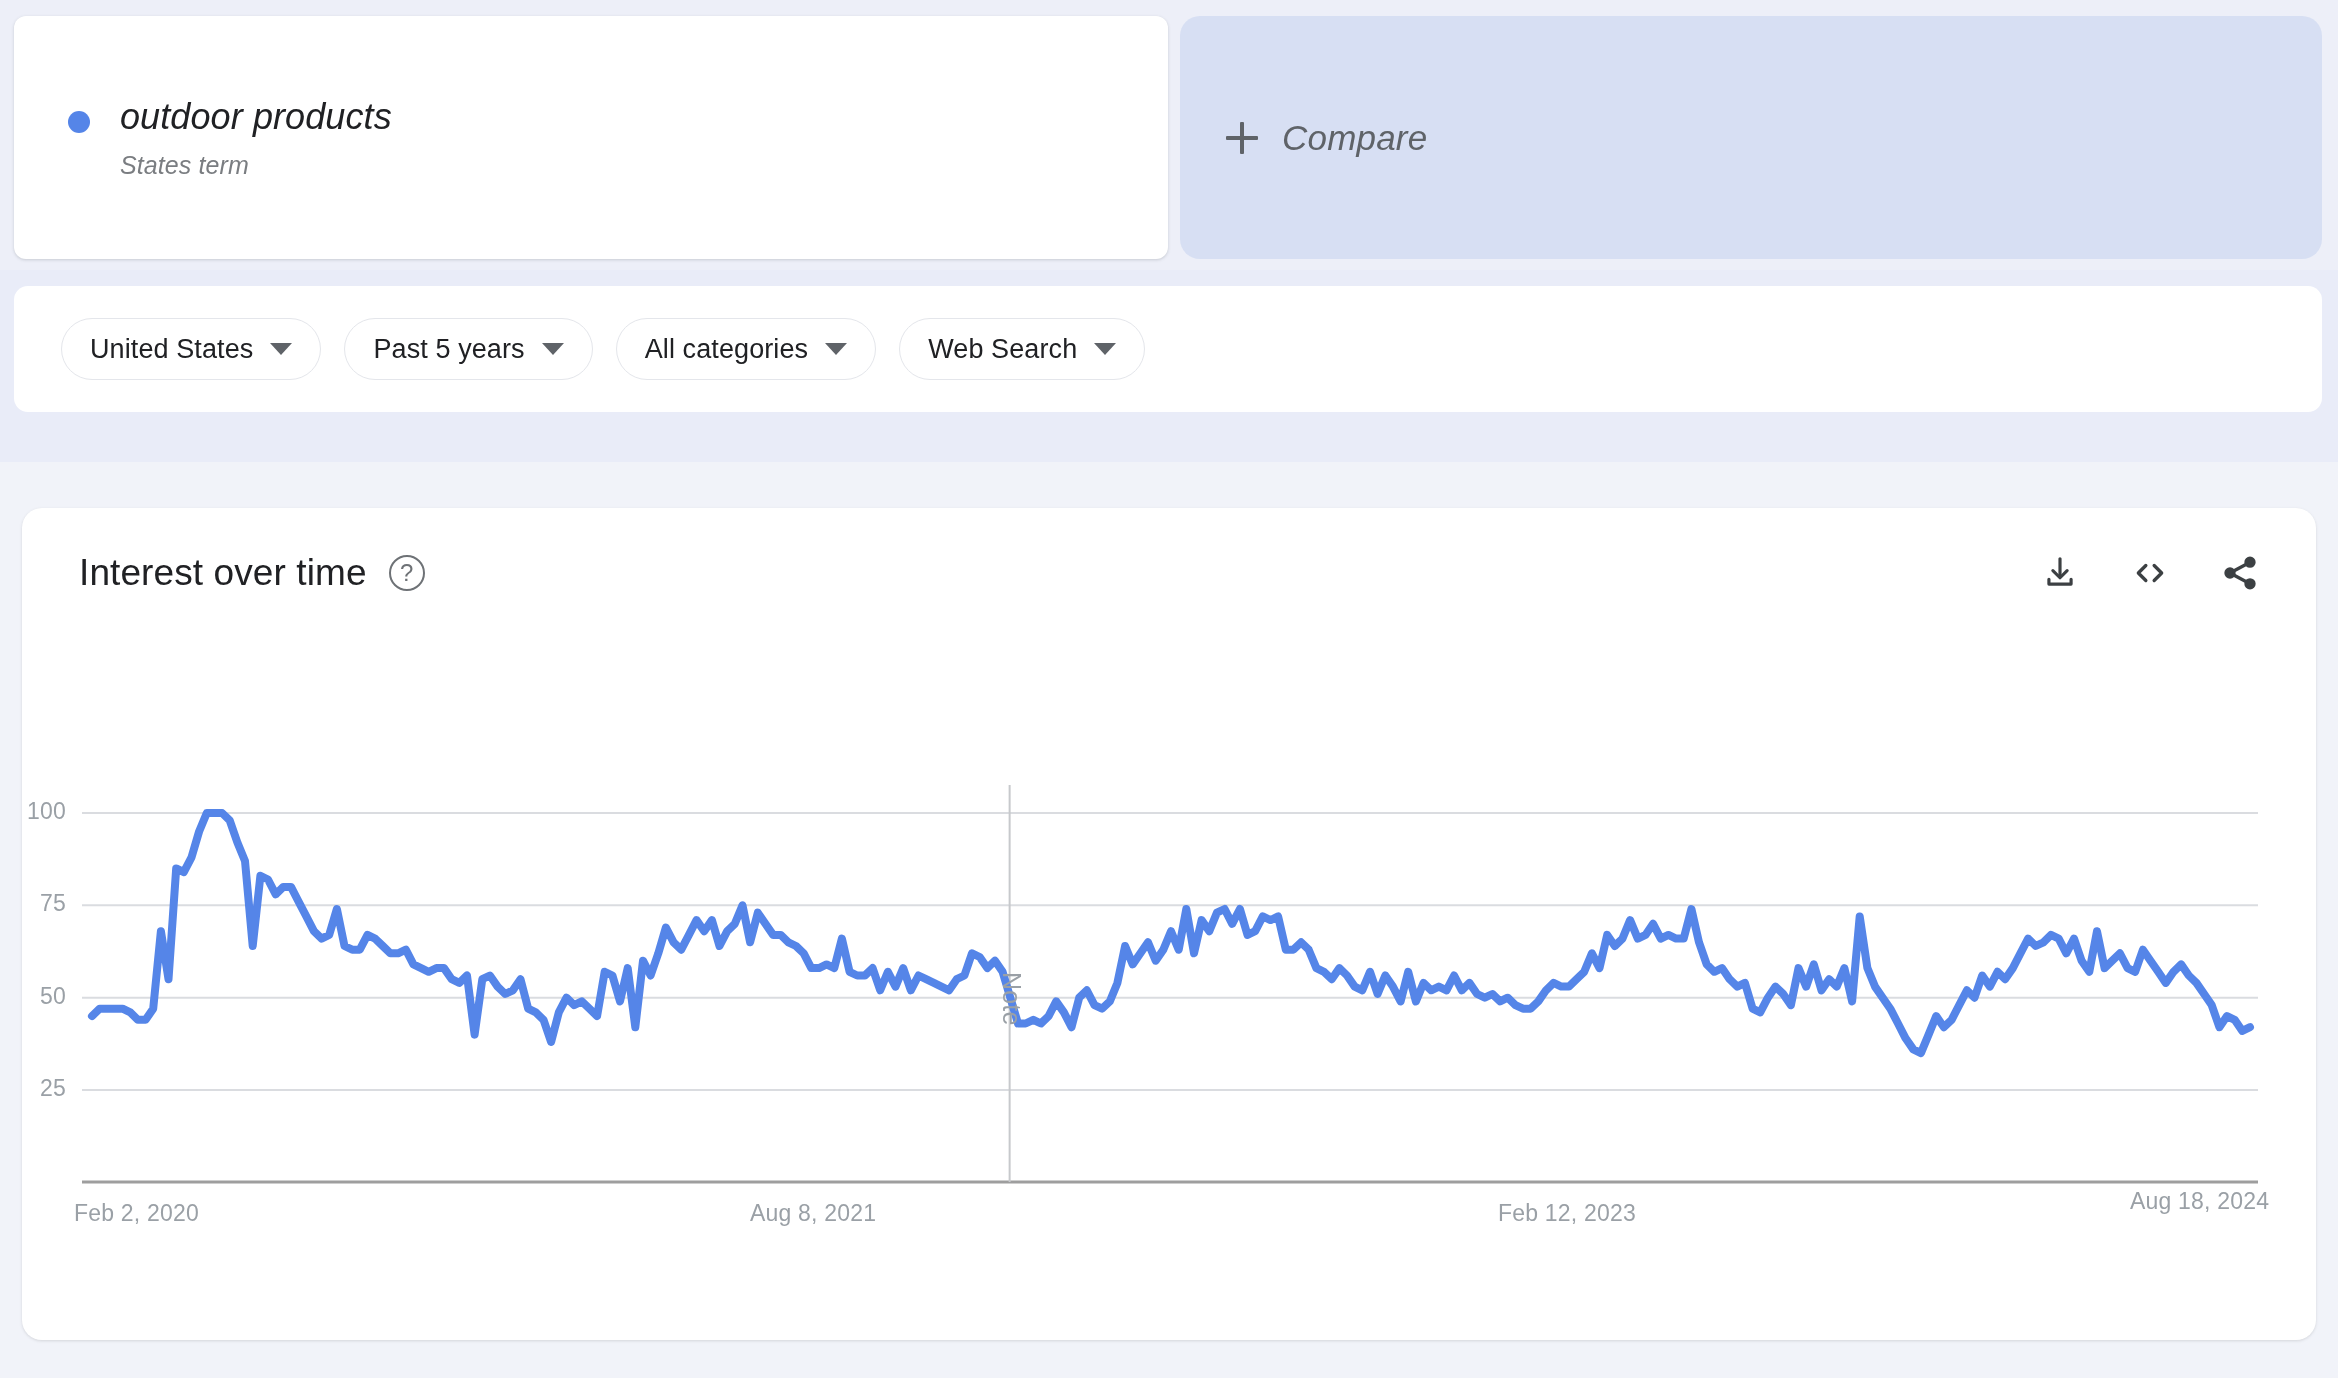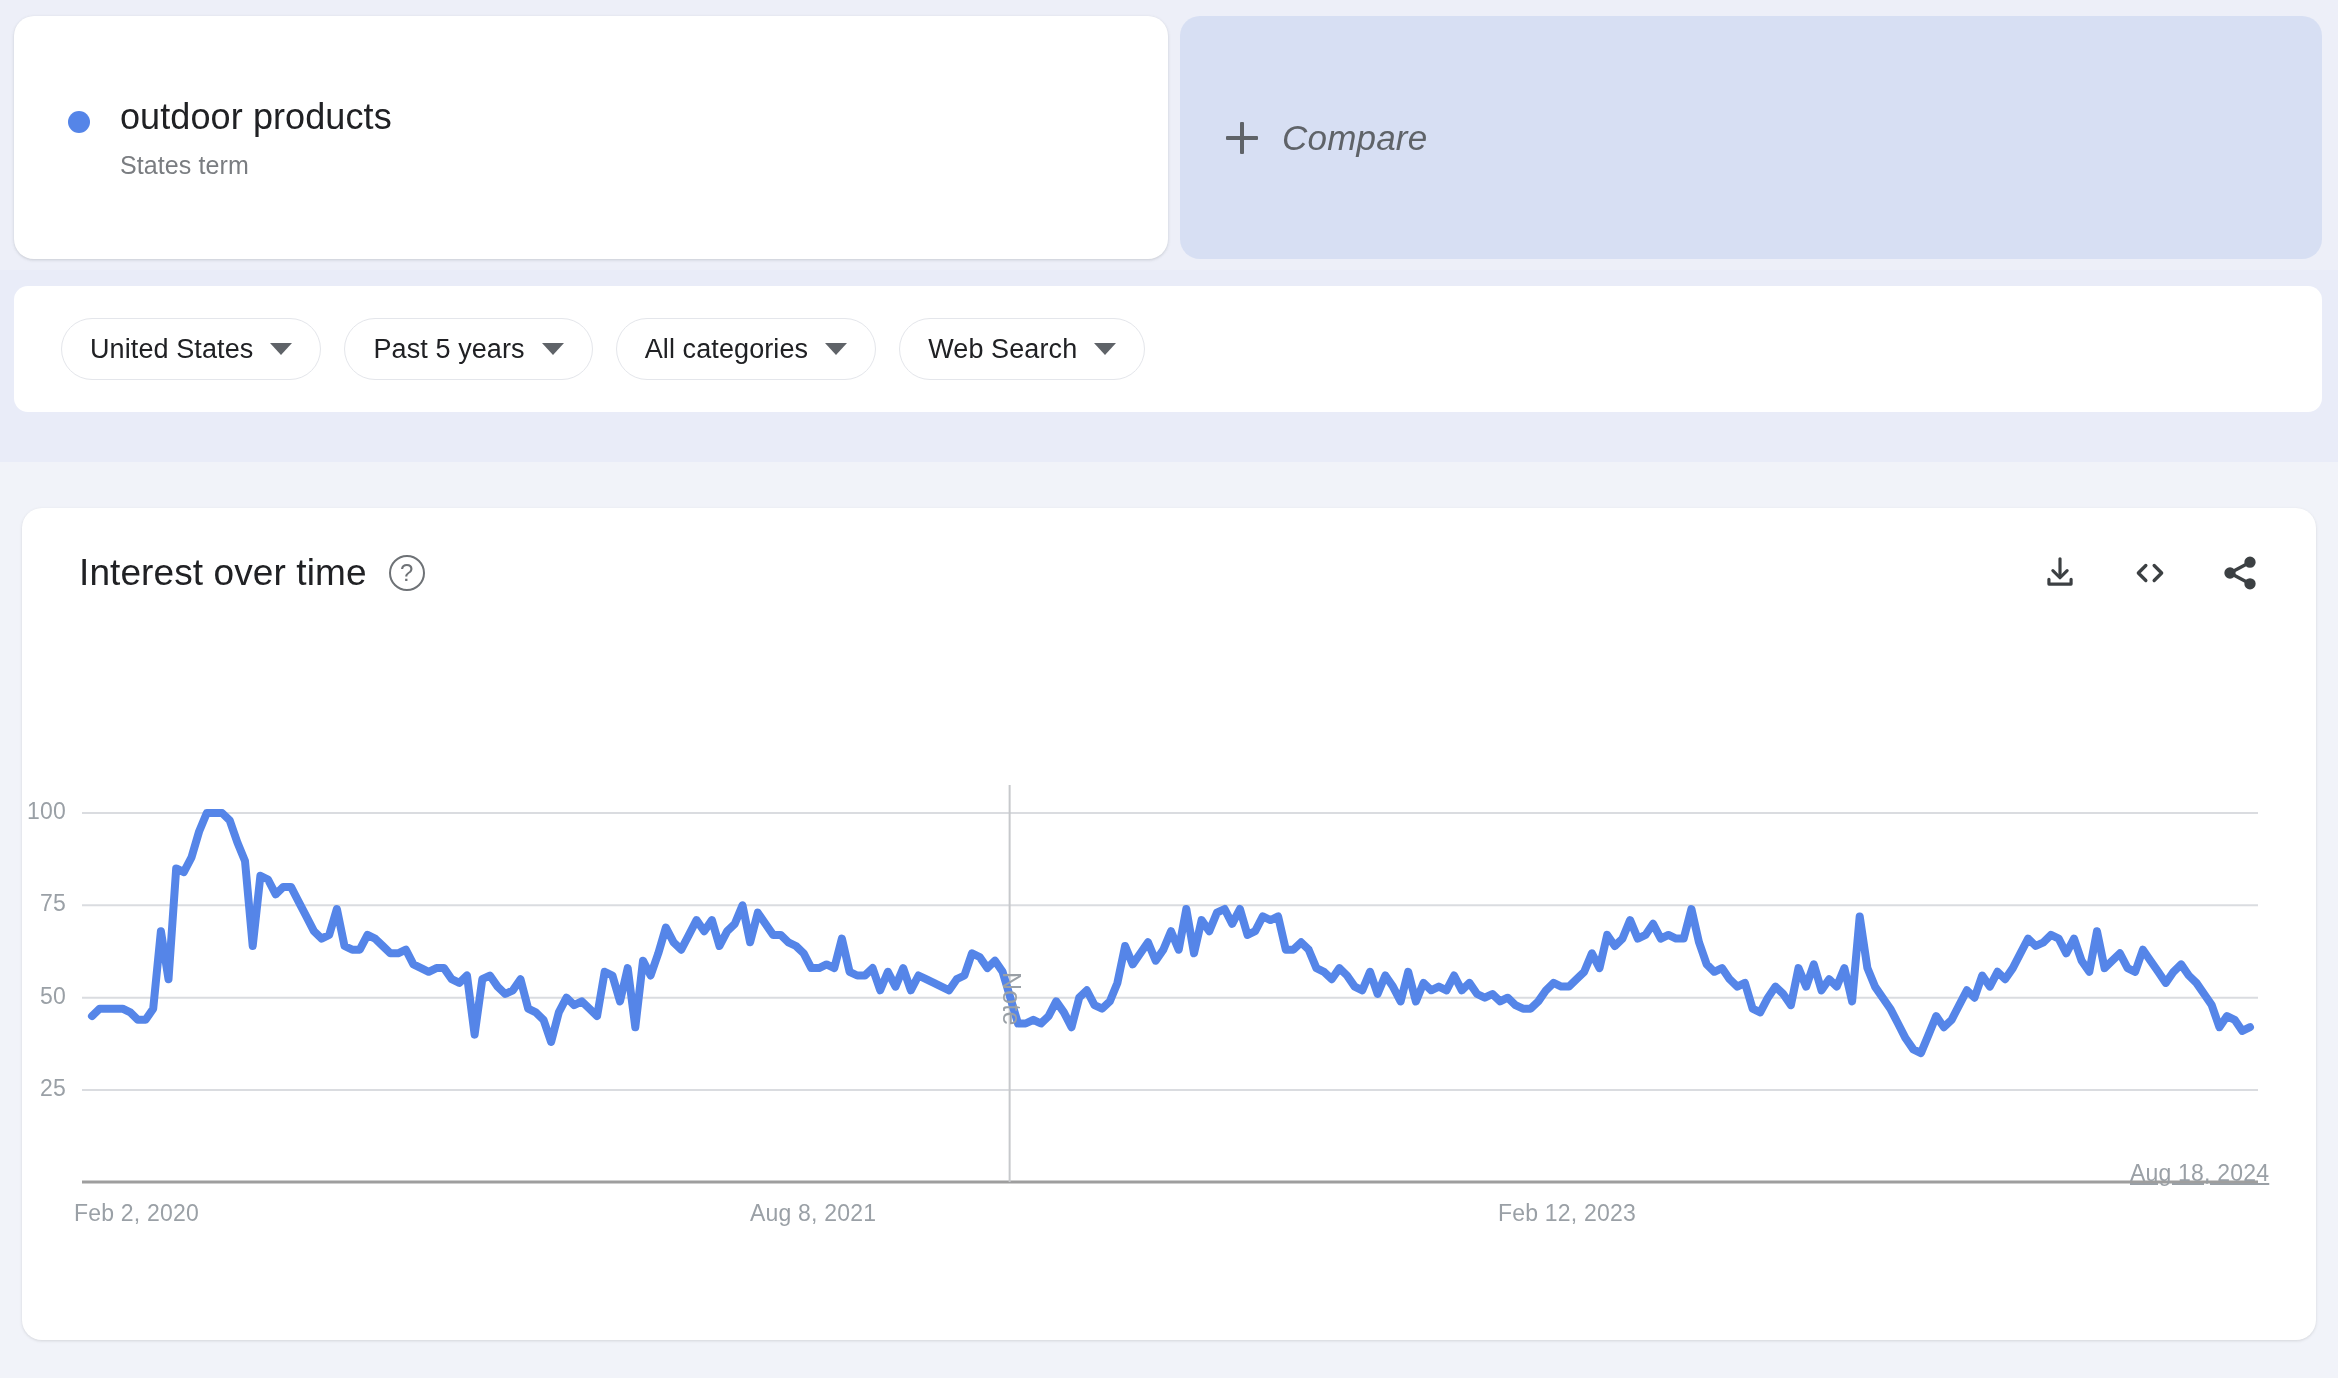--- a/index.html
+++ b/index.html
@@ -12,23 +12,23 @@
   .page { position: relative; width: 2338px; height: 1378px; }
 
   
   .band-top    { position:absolute; left:0; top:0;    width:2338px; height:270px; background:#EDEFF8; }
   .band-filter { position:absolute; left:0; top:270px; width:2338px; height:192px; background:#E9ECF8; }
   .band-rest   { position:absolute; left:0; top:462px; width:2338px; height:916px; background:#F1F3F9; }
 
   
   .term-card {
     position:absolute; left:14px; top:16px; width:1154px; height:243px;
-    background:#FFFFFF; border-radius:20px;
+    background:#FFFFFF; border-radius:12px;
     box-shadow:0 1px 2px rgba(60,64,67,.10), 0 1px 3px 1px rgba(60,64,67,.07);
-    display:flex; align-items:center;
+    display:flex; align-items:center;font-style:italic;
   }
   .term-inner { display:flex; align-items:flex-start; padding-left:54px; }
   .term-dot {
     width:22px; height:22px; border-radius:50%;
     background:#5585E8; margin-top:16px; margin-right:30px; flex:0 0 auto;
   }
   .term-title { font-size:36px; color:#202124; line-height:44px; letter-spacing:.1px; }
   .term-sub   { font-size:25px; color:#7A7D81; line-height:32px; margin-top:10px; letter-spacing:.1px; }
 
   
@@ -189,21 +189,21 @@
       <div id="ylabels">
           <div class="ylab" style="left: -26px; top: 567px;">25</div>
           <div class="ylab" style="left: -26px; top: 474.667px;">50</div>
           <div class="ylab" style="left: -26px; top: 382.333px;">75</div>
           <div class="ylab" style="left: -26px; top: 290px;">100</div>
         </div>
       <div id="xlabels">
           <div class="xlab" style="top: 692px; left: 52px;">Feb 2, 2020</div>
           <div class="xlab" style="top: 692px; left: 727.891px;">Aug 8, 2021</div>
           <div class="xlab" style="top: 692px; left: 1476px;">Feb 12, 2023</div>
-          <div class="xlab" style="top: 652px; left: 2108px; text-decoration: underline;">Aug 18, 2024</div>
+          <div class="xlab" style="top: 680px; left: 2108px;">Aug 18, 2024</div>
         </div>
       <div id="notelabels">
           <div class="note-label" style="left: 1003.63px; top: 463.813px;">Note</div>
         </div>
     </div>
 
   </div>
 </div>
 
 </body></html>

